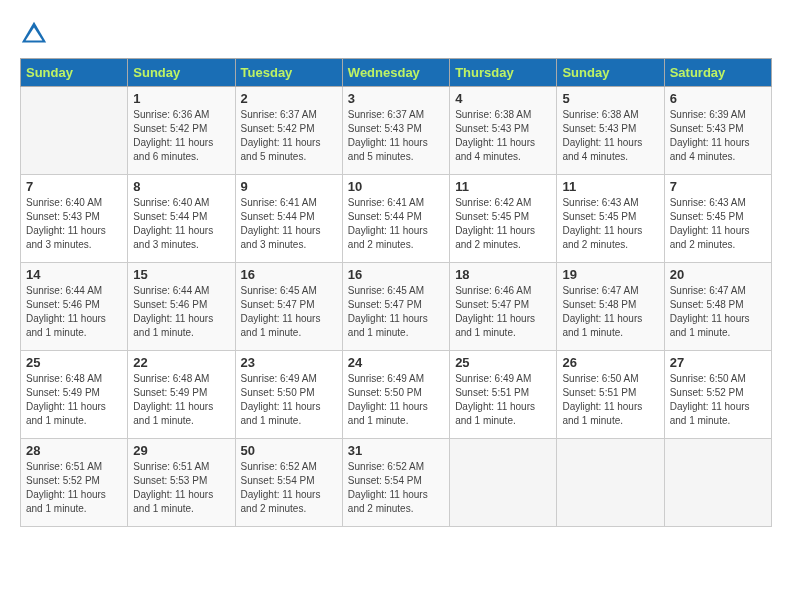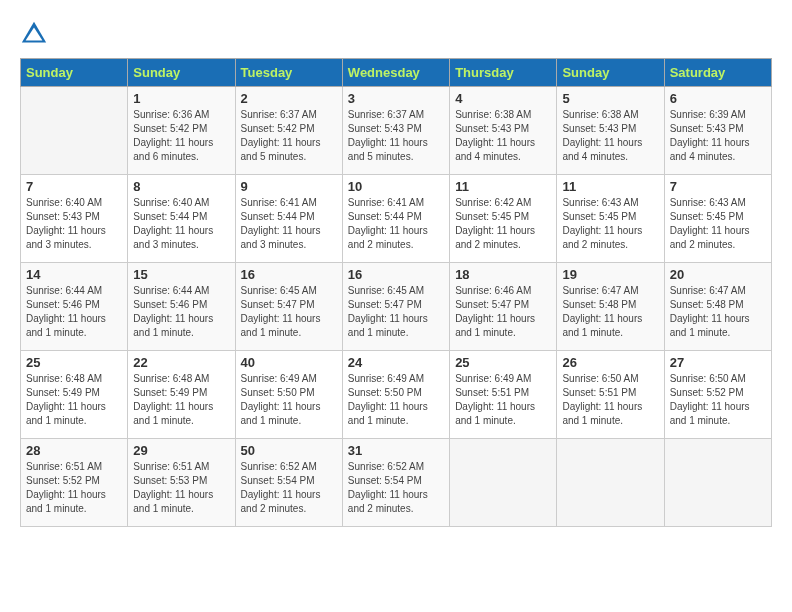--- a/index.html
+++ b/index.html
@@ -219,21 +219,21 @@
       <tr>
         <td>
           <span class="day-num">25</span>
           <div class="day-info">Sunrise: 6:48 AM<br>Sunset: 5:49 PM<br>Daylight: 11 hours and 1 minute.</div>
         </td>
         <td>
           <span class="day-num">22</span>
           <div class="day-info">Sunrise: 6:48 AM<br>Sunset: 5:49 PM<br>Daylight: 11 hours and 1 minute.</div>
         </td>
         <td>
-          <span class="day-num">40</span>
+          <span class="day-num">23</span>
           <div class="day-info">Sunrise: 6:49 AM<br>Sunset: 5:50 PM<br>Daylight: 11 hours and 1 minute.</div>
         </td>
         <td>
           <span class="day-num">24</span>
           <div class="day-info">Sunrise: 6:49 AM<br>Sunset: 5:50 PM<br>Daylight: 11 hours and 1 minute.</div>
         </td>
         <td>
           <span class="day-num">25</span>
           <div class="day-info">Sunrise: 6:49 AM<br>Sunset: 5:51 PM<br>Daylight: 11 hours and 1 minute.</div>
         </td>

